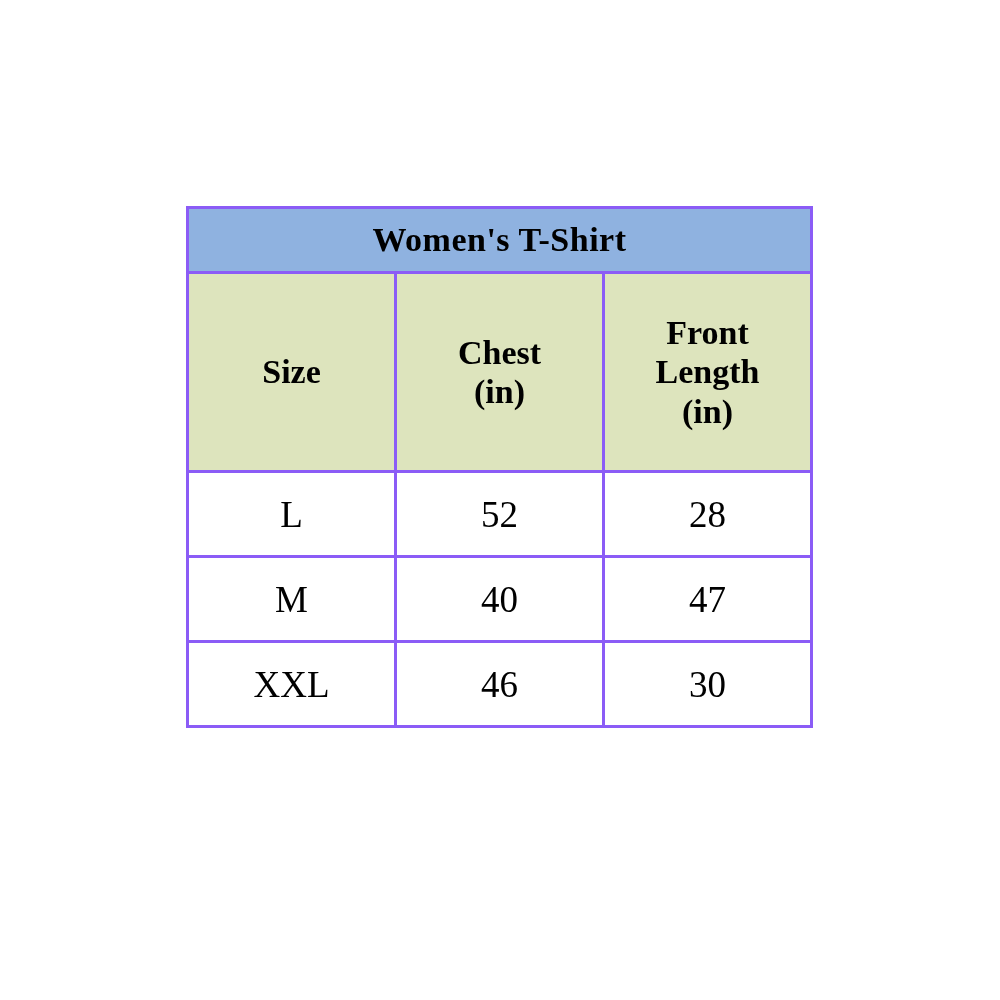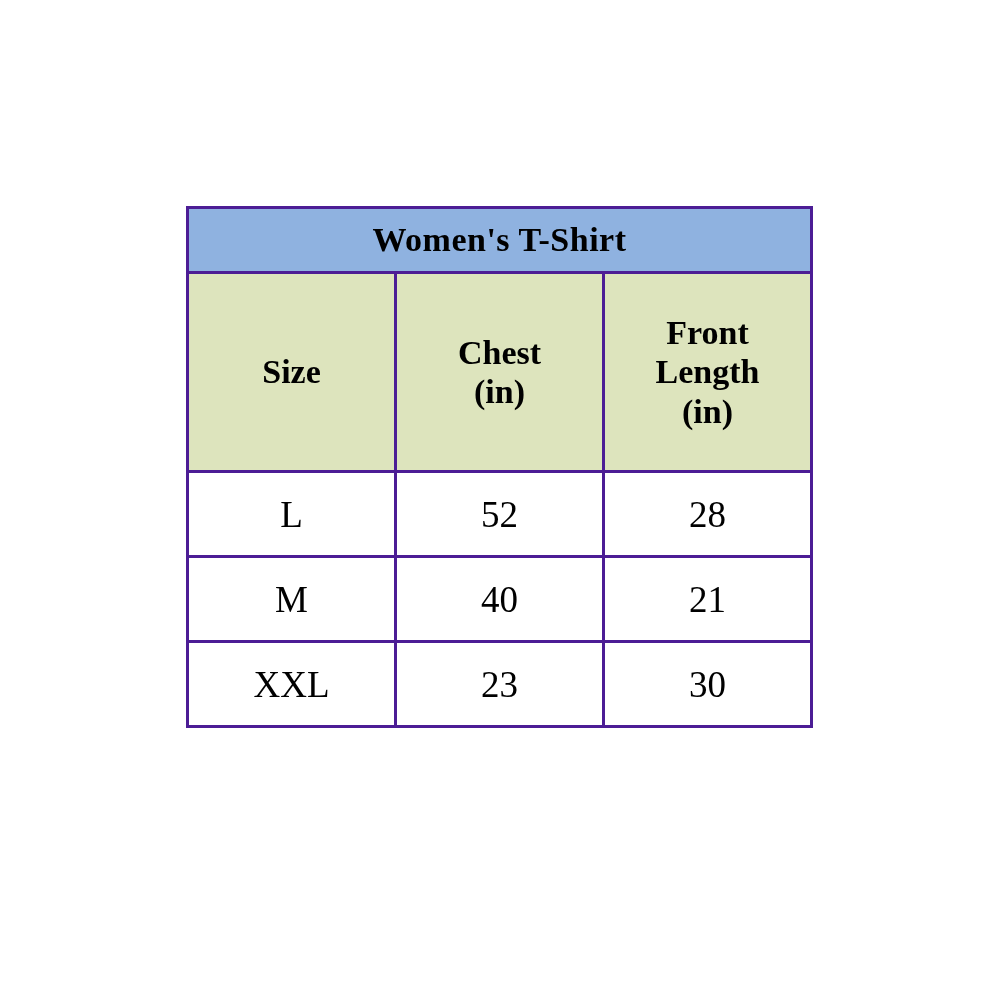--- a/index.html
+++ b/index.html
@@ -22,21 +22,21 @@
   .size-table {
     position: absolute;
     left: 186px;
     top: 206px;
     width: 627px;
     border-collapse: collapse;
     table-layout: fixed;
     background: #ffffff;
   }
   .size-table td, .size-table th {
-    border: 3px solid #4c1d95;
+    border: 3px solid #8b5cf6;
     padding: 0;
     margin: 0;
     text-align: center;
   }
   .title-cell {
     background: #8fb2e0;
     text-align: center;
     font-weight: bold;
     font-size: 34px;
     height: 62px;
@@ -93,23 +93,23 @@
         </td>
       </tr>
       <tr>
         <td class="body-cell cell-size">L</td>
         <td class="body-cell cell-num">52</td>
         <td class="body-cell cell-num">28</td>
       </tr>
       <tr>
         <td class="body-cell cell-size">M</td>
         <td class="body-cell cell-num">40</td>
-        <td class="body-cell cell-num">21</td>
+        <td class="body-cell cell-num">47</td>
       </tr>
       <tr>
         <td class="body-cell cell-size">XXL</td>
-        <td class="body-cell cell-num">23</td>
+        <td class="body-cell cell-num">46</td>
         <td class="body-cell cell-num">30</td>
       </tr>
     </tbody>
   </table>
 
 </div>
 
 </body></html>

